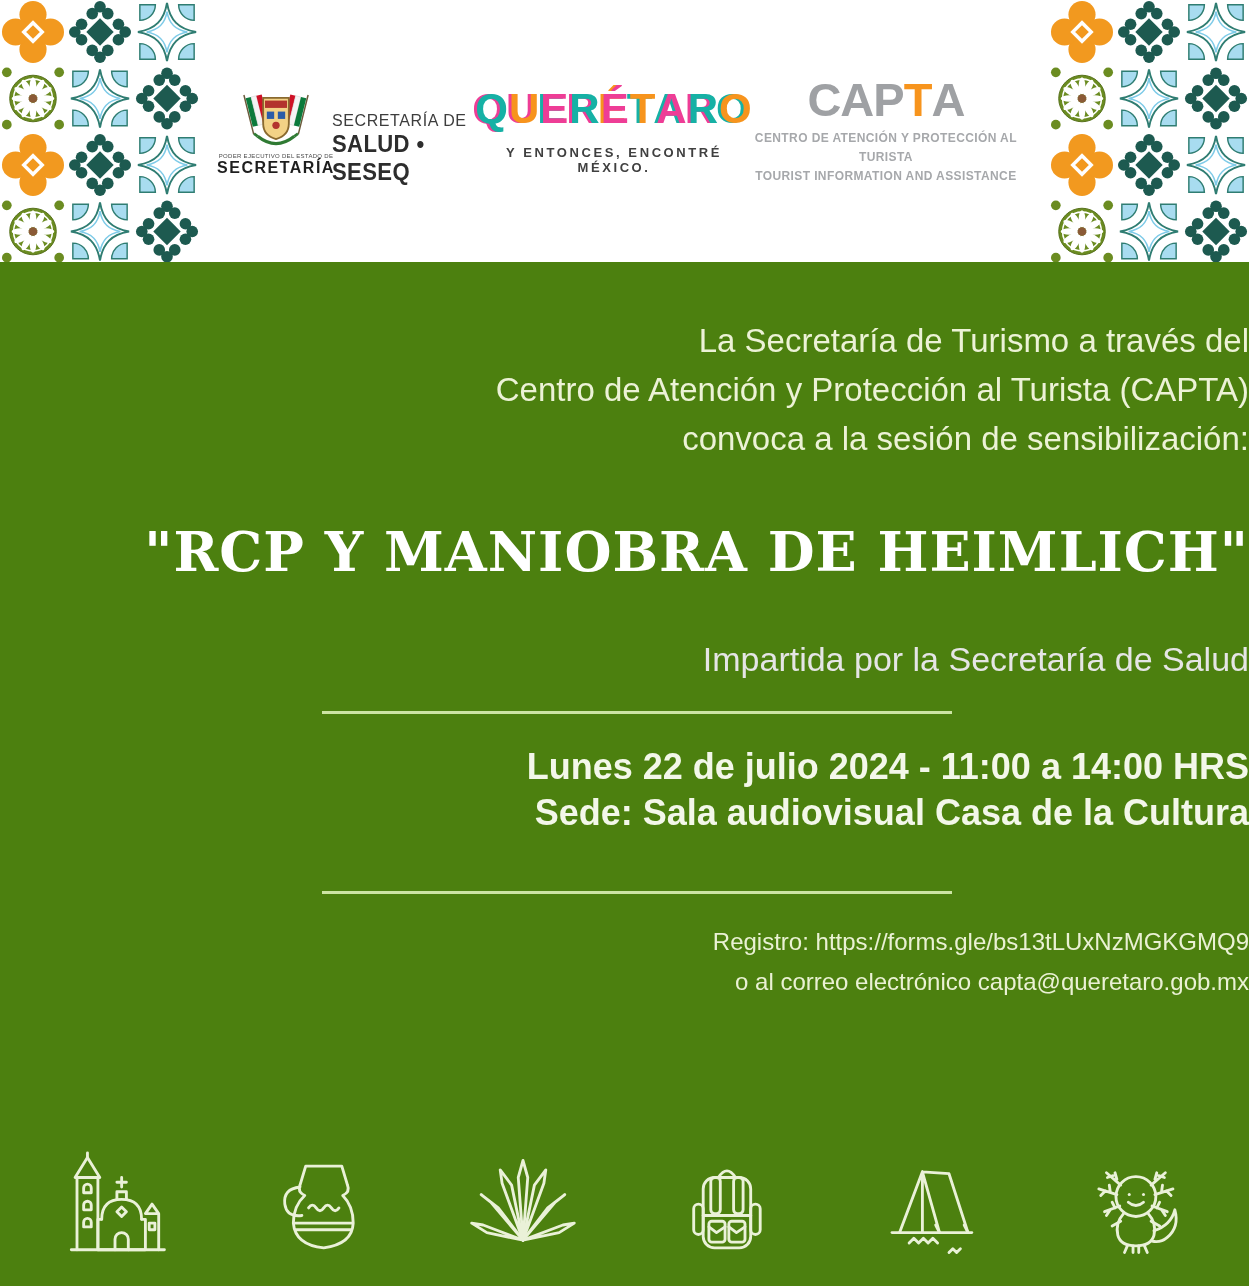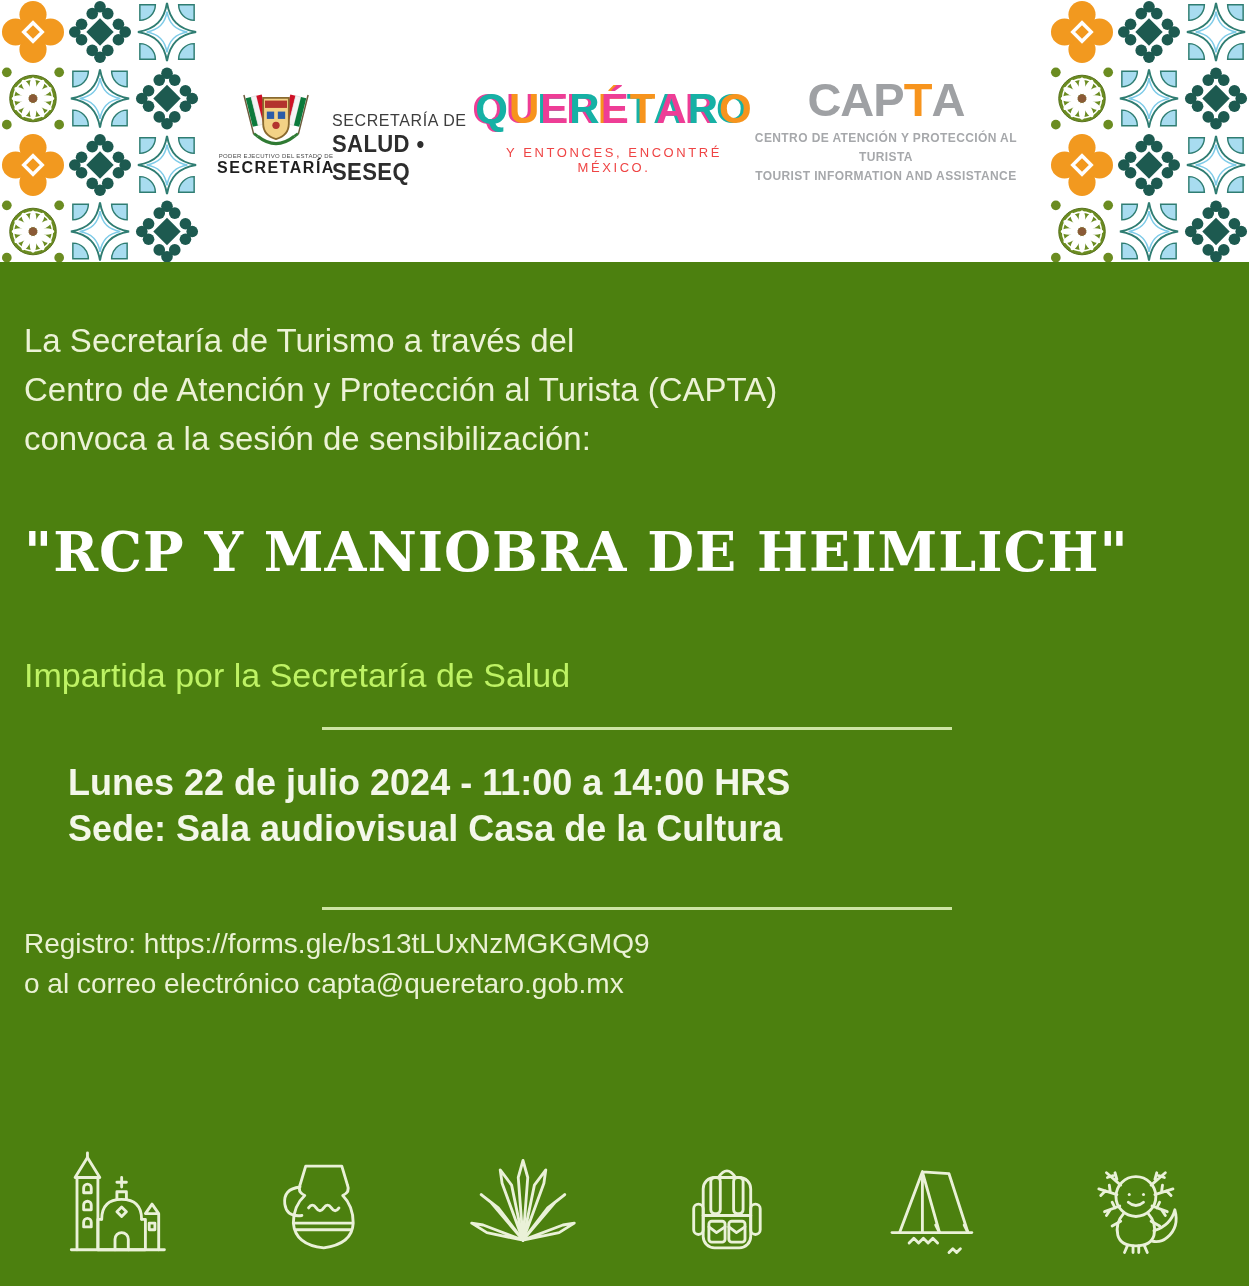--- a/index.html
+++ b/index.html
@@ -25,38 +25,38 @@
   .salud-text .l2 { font-size:24px; font-weight:bold; color:#2d2d2d; letter-spacing:.4px; transform:scaleX(.92); transform-origin:left; }
 
   .logo-qro { text-align:center; }
   .qro-word { display:flex; justify-content:center; font-weight:bold; font-size:42px; line-height:1; letter-spacing:1px; }
   .qro-word span { display:block; }
   .ql-teal-pink   { color:#16b1a5; text-shadow:-3px 0 0 #ee3d96; }
   .ql-orange-pink { color:#f7941d; text-shadow:-3px 0 0 #ee3d96; }
   .ql-pink-teal   { color:#ee3d96; text-shadow:-3px 0 0 #16b1a5; }
   .ql-pink-orange { color:#ee3d96; text-shadow:-3px 0 0 #f7941d; }
   .ql-orange-teal { color:#f7941d; text-shadow:-3px 0 0 #16b1a5; }
-  .qro-tagline { margin-top:15px; font-size:13px; letter-spacing:2.6px; color:#ef4444; font-weight:normal; }
+  .qro-tagline { margin-top:15px; font-size:13px; letter-spacing:2.6px; color:#404040; font-weight:bold; }
 
   .logo-capta { text-align:center; }
   .capta-word { display:flex; justify-content:center; font-size:47px; font-weight:bold; line-height:1; letter-spacing:-1px; }
   .capta-gray { color:#9fa1a4; } .capta-orange { color:#f7941d; }
   .capta-caption { margin-top:6px; font-size:12px; font-weight:bold; color:#a6a8ab; letter-spacing:.4px; line-height:1.6; }
 
   
-  .green-body { position:absolute; top:262px; left:0; right:0; bottom:0; background:#4c800f; text-align:left;padding-left:24px; }
+  .green-body { position:absolute; top:262px; left:0; right:0; bottom:0; background:#4c800f; text-align:right;padding-left:24px; }
   .intro    { margin-top:54px; font-size:33px; line-height:49px; color:#ecf2d6; }
   .title    { margin-top:56px; font-family:"DejaVu Serif", serif; font-size:54px; line-height:66px;
               font-weight:bold; color:#ffffff; letter-spacing:1px; }
-  .subtitle { margin-top:68px; font-size:34px; line-height:44px; color:#bef264; }
+  .subtitle { margin-top:52px; font-size:34px; line-height:44px; color:#e5e5e5; }
   .divider  { width:630px; border:0; border-top:3px solid #cde4a4; margin:30px auto 0; }
   .divider.second { margin-top:55px; }
   .schedule { margin-top:30px; font-size:36px; font-weight:bold; line-height:46px; color:#f3f7e9;margin-left:44px; }
   .address  { margin-top:16px; font-size:29px; line-height:38px; color:#e8efcf; }
-  .registro { margin-top:14px; font-size:28px; line-height:40px; color:#eaf1d4; }
+  .registro { margin-top:28px; font-size:24px; line-height:40px; color:#eaf1d4; }
 
   .icons-row {
     position:absolute; left:0; right:0; bottom:22px;
     display:flex; justify-content:space-between; align-items:center; padding:0 58px;
   }
   .licon { stroke:#eaf1d8; stroke-width:3; fill:none; stroke-linecap:round; stroke-linejoin:round; }
 </style>
 </head>
 <body>
 

